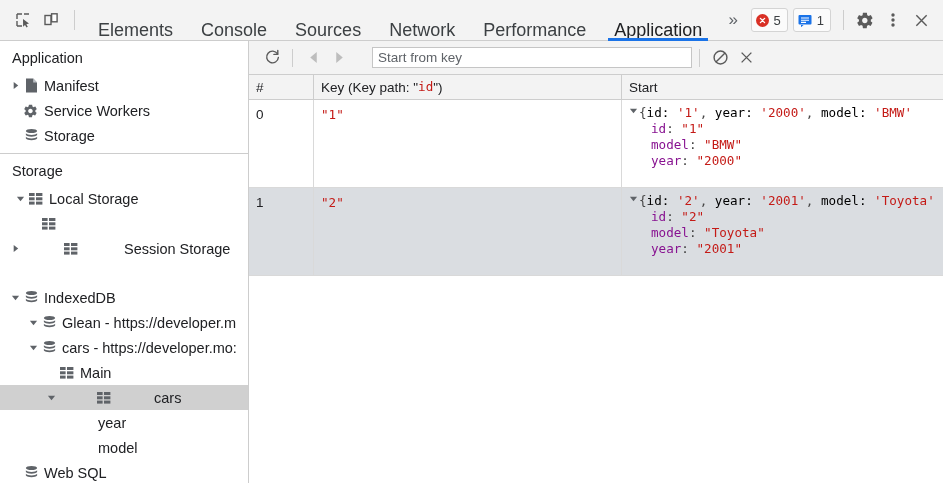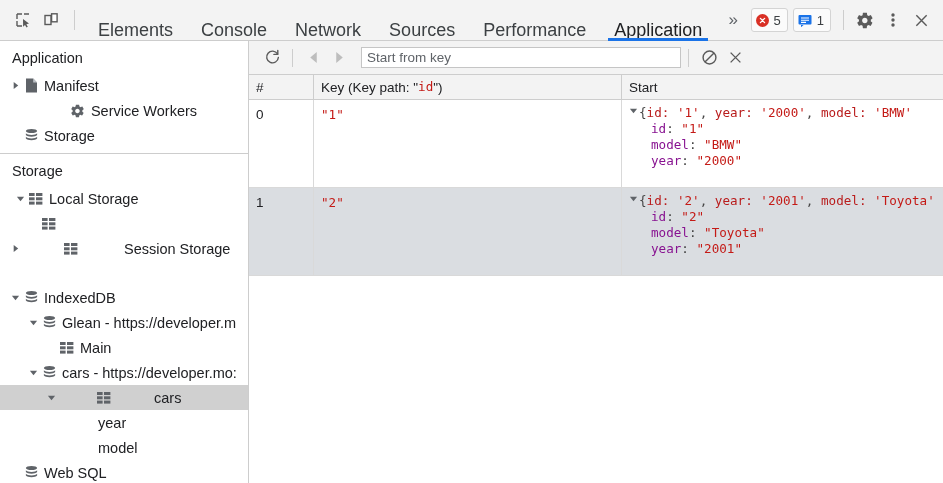--- a/index.html
+++ b/index.html
@@ -175,21 +175,21 @@
   .key-input {
     flex: 0 1 auto;
     width: 320px;
     height: 21px;
     border: 1px solid #c5c5c5;
     background: #ffffff;
     font-size: 13.5px;
     font-family: "Liberation Sans", sans-serif;
     color: #202124;
     padding: 0 5px;
-    margin-left: 9px;
+    margin-left: 20px;
     box-sizing: border-box;
     outline: none;
   }
   .key-input::placeholder { color: #5f6368; opacity: 1; }
 
   
   .grid { flex: 1; overflow: hidden; display: flex; flex-direction: column; }
   .grid-head {
     display: flex;
     height: 25px; min-height: 25px;
@@ -230,21 +230,21 @@
   .gr-cell.col-val { border-right: none; padding-left: 5px; }
   .idx-text { font-size: 13.5px; color: #202124; }
 
   .mono {
     font-family: "DejaVu Sans Mono", "Liberation Mono", monospace;
     font-size: 12.6px;
     line-height: 16px;
   }
   .str  { color: #c41a16; }
   .pname{ color: #881391; }
-  .pprev{ color: #b91c1c; }
+  .pprev{ color: #000000; }
   .punct{ color: #444444; }
 
   .obj-head { display: flex; align-items: flex-start; }
   .obj-twisty {
     width: 12px; min-width: 12px;
     color: #5f6368;
     display: flex; align-items: center; justify-content: center;
     padding-top: 1px;
     cursor: pointer;
   }
@@ -274,24 +274,24 @@
     </div>
 
     <div class="tabs">
       <div class="tab">
         <span>Elements</span>
       </div>
       <div class="tab">
         <span>Console</span>
       </div>
       <div class="tab">
+        <span>Sources</span>
+      </div>
+      <div class="tab">
         <span>Network</span>
-      </div>
-      <div class="tab">
-        <span>Sources</span>
       </div>
       <div class="tab">
         <span>Performance</span>
       </div>
       <div class="tab selected">
         <span>Application</span>
       </div>
       <div class="tab-more">»</div>
     </div>
 
@@ -347,21 +347,21 @@
               </svg>
             </span>
             <span class="ticon">
               <svg width="13" height="15" viewBox="0 0 13 15">
                 <path d="M1 .6h7.2L12 4.4V14.4H1z" fill="#5f6368"></path>
                 <path d="M8.2.6L12 4.4H8.2z" fill="#bdc1c6"></path>
               </svg>
             </span>
             <span class="tlabel">Manifest</span>
           </div>
-          <div class="tree-row" style="padding-left: 8px; justify-content: center;">
+          <div class="tree-row" style="padding-left: 8px;">
             <span class="twisty empty"></span>
             <span class="ticon">
               <svg width="14" height="14" viewBox="0 0 20 20" fill="#5f6368">
                 <path d="M16.2 10.9c0-.3.1-.6.1-.9s0-.6-.1-.9l1.9-1.5c.2-.1.2-.4.1-.6l-1.8-3.1c-.1-.2-.4-.3-.6-.2l-2.2.9c-.5-.4-1-.7-1.6-.9l-.3-2.4c0-.2-.2-.4-.5-.4H7.4c-.2 0-.4.2-.5.4l-.3 2.4c-.6.2-1.1.6-1.6.9l-2.2-.9c-.2-.1-.5 0-.6.2L.4 7c-.1.2-.1.5.1.6l1.9 1.5c0 .3-.1.6-.1.9s0 .6.1.9L.5 12.4c-.2.1-.2.4-.1.6l1.8 3.1c.1.2.4.3.6.2l2.2-.9c.5.4 1 .7 1.6.9l.3 2.4c.1.2.3.4.5.4h3.6c.2 0 .5-.2.5-.4l.3-2.4c.6-.2 1.1-.6 1.6-.9l2.2.9c.2.1.5 0 .6-.2l1.8-3.1c.1-.2.1-.5-.1-.6l-1.9-1.5zM9.2 13.2c-1.8 0-3.2-1.4-3.2-3.2s1.4-3.2 3.2-3.2 3.2 1.4 3.2 3.2-1.4 3.2-3.2 3.2z"></path>
               </svg>
             </span>
             <span class="tlabel">Service Workers</span>
           </div>
           <div class="tree-row" style="padding-left: 8px;">
             <span class="twisty empty"></span>
@@ -450,48 +450,48 @@
             </span>
             <span class="ticon">
               <svg width="15" height="15" viewBox="0 0 16 16" fill="#5f6368">
                 <ellipse cx="8" cy="3.2" rx="6" ry="2.2"></ellipse>
                 <path d="M2 5.6c1 1.2 3.2 1.8 6 1.8s5-.6 6-1.8v1.9c-1 1.2-3.2 1.8-6 1.8s-5-.6-6-1.8z"></path>
                 <path d="M2 9.3c1 1.2 3.2 1.8 6 1.8s5-.6 6-1.8v1.9c-1 1.2-3.2 1.8-6 1.8s-5-.6-6-1.8z"></path>
               </svg>
             </span>
             <span class="tlabel">Glean - https://developer.m</span>
           </div>
+          <div class="tree-row" style="padding-left: 26px;">
+            <span class="twisty">
+              <svg width="9" height="9" viewBox="0 0 10 10">
+                <path d="M1 3h8L5 8z" fill="#5f6368"></path>
+              </svg>
+            </span>
+            <span class="ticon">
+              <svg width="15" height="15" viewBox="0 0 16 16" fill="#5f6368">
+                <ellipse cx="8" cy="3.2" rx="6" ry="2.2"></ellipse>
+                <path d="M2 5.6c1 1.2 3.2 1.8 6 1.8s5-.6 6-1.8v1.9c-1 1.2-3.2 1.8-6 1.8s-5-.6-6-1.8z"></path>
+                <path d="M2 9.3c1 1.2 3.2 1.8 6 1.8s5-.6 6-1.8v1.9c-1 1.2-3.2 1.8-6 1.8s-5-.6-6-1.8z"></path>
+              </svg>
+            </span>
+            <span class="tlabel">cars - https://developer.mo:</span>
+          </div>
           <div class="tree-row" style="padding-left: 44px;">
             <span class="twisty empty"></span>
             <span class="ticon">
               <svg width="14" height="12" viewBox="0 0 14 12" fill="#5f6368">
                 <rect x="0" y="0" width="5.6" height="3"></rect>
                 <rect x="7" y="0" width="6.4" height="3"></rect>
                 <rect x="0" y="4.3" width="5.6" height="3"></rect>
                 <rect x="7" y="4.3" width="6.4" height="3"></rect>
                 <rect x="0" y="8.6" width="5.6" height="3"></rect>
                 <rect x="7" y="8.6" width="6.4" height="3"></rect>
               </svg>
             </span>
             <span class="tlabel">Main</span>
-          </div>
-          <div class="tree-row" style="padding-left: 26px;">
-            <span class="twisty">
-              <svg width="9" height="9" viewBox="0 0 10 10">
-                <path d="M1 3h8L5 8z" fill="#5f6368"></path>
-              </svg>
-            </span>
-            <span class="ticon">
-              <svg width="15" height="15" viewBox="0 0 16 16" fill="#5f6368">
-                <ellipse cx="8" cy="3.2" rx="6" ry="2.2"></ellipse>
-                <path d="M2 5.6c1 1.2 3.2 1.8 6 1.8s5-.6 6-1.8v1.9c-1 1.2-3.2 1.8-6 1.8s-5-.6-6-1.8z"></path>
-                <path d="M2 9.3c1 1.2 3.2 1.8 6 1.8s5-.6 6-1.8v1.9c-1 1.2-3.2 1.8-6 1.8s-5-.6-6-1.8z"></path>
-              </svg>
-            </span>
-            <span class="tlabel">cars - https://developer.mo:</span>
           </div>
           <div class="tree-row selected" style="padding-left: 44px; gap: 37px;">
             <span class="twisty">
               <svg width="9" height="9" viewBox="0 0 10 10">
                 <path d="M1 3h8L5 8z" fill="#5f6368"></path>
               </svg>
             </span>
             <span class="ticon">
               <svg width="14" height="12" viewBox="0 0 14 12" fill="#5f6368">
                 <rect x="0" y="0" width="5.6" height="3"></rect>

